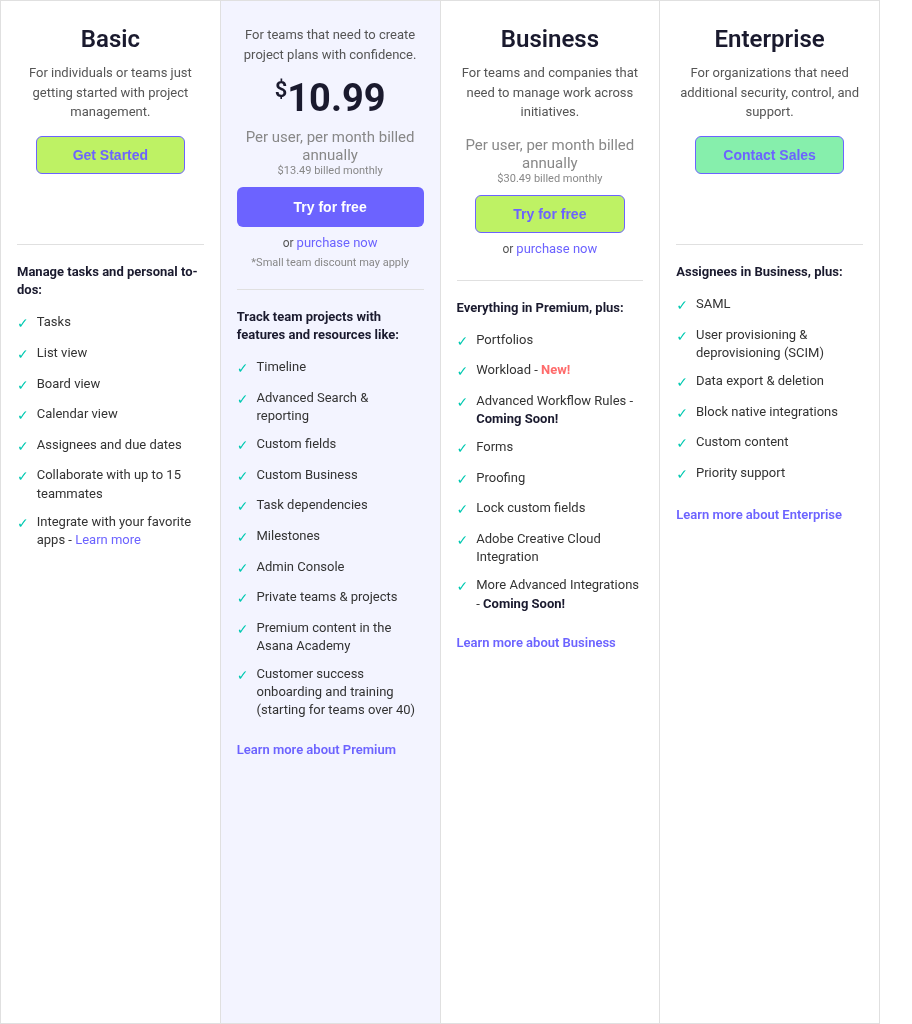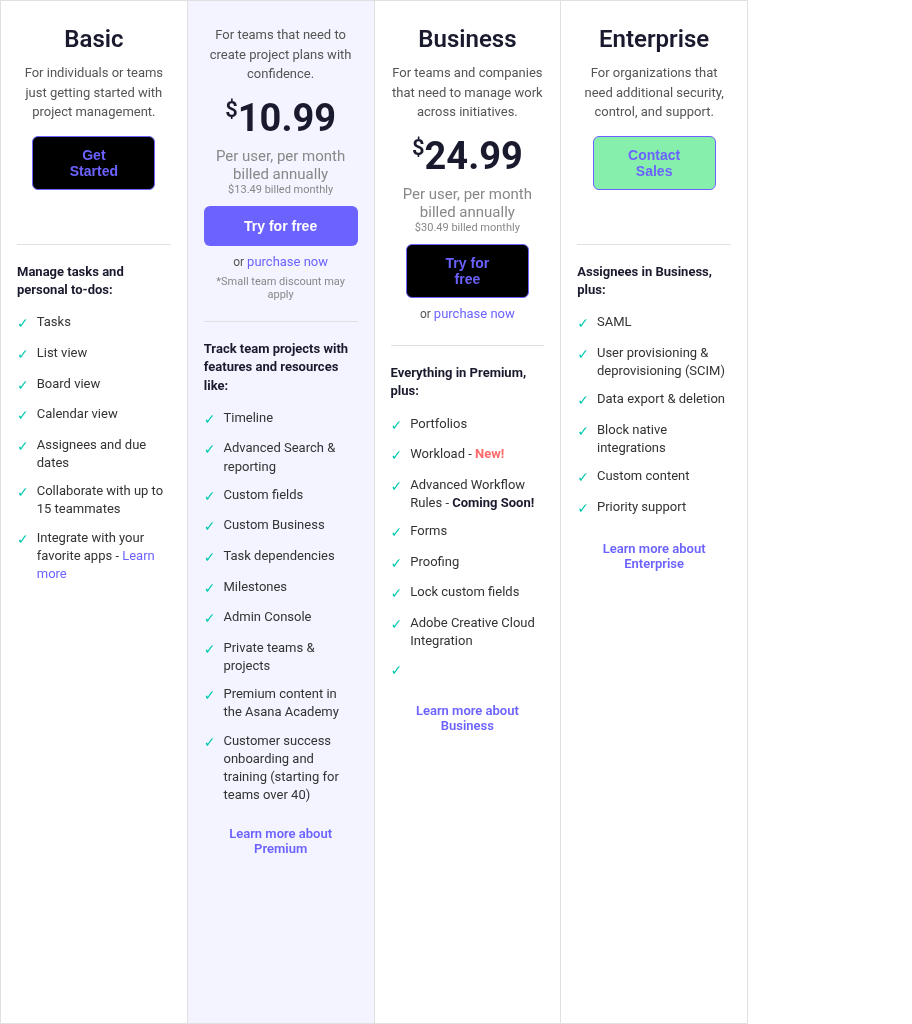--- a/index.html
+++ b/index.html
@@ -4,21 +4,21 @@
   <style>
     * { box-sizing: border-box; margin: 0; padding: 0; }
     body {
       font-family: -apple-system, BlinkMacSystemFont, 'Segoe UI', Roboto, sans-serif;
       background: #fff;
       color: #1a1a2e;
       font-size: 14px;
     }
     .pricing-container {
       display: flex;
-      width: 748px;
+      width: 880px;
       min-height: 1024px;
       border: 1px solid #e0e0e0;
       background: #fff;
     }
     .plan-col {
       flex: 1;
       padding: 24px 16px;
       border-right: 1px solid #e0e0e0;
       display: flex;
       flex-direction: column;
@@ -78,21 +78,21 @@
       border-radius: 6px;
       padding: 12px 28px;
       font-size: 14px;
       font-weight: 600;
       cursor: pointer;
       display: block;
       width: 100%;
       margin-bottom: 8px;
     }
     .btn-outline {
-      background: #000000;
+      background: #bef264;
       color: #6c63ff;
       border: 1.5px solid #6c63ff;
       border-radius: 6px;
       padding: 10px 28px;
       font-size: 14px;
       font-weight: 600;
       cursor: pointer;
       display: block;
       width: 80%;
       margin: 0 auto 8px auto;
@@ -276,23 +276,20 @@
           <li>
             <span class="check-icon">✓</span>
             <span>Customer success onboarding and training (starting for teams over 40)</span>
           </li>
         </ul><a href="#" class="learn-more-link">Learn more about Premium</a></div>
     </div>
     <div class="plan-col">
       <div class="plan-header">
         <div class="plan-name">Business</div>
         <div class="plan-desc">For teams and companies that need to manage work across initiatives.</div>
-        <div class="price-area">
-          <div class="price-main"><span class="dollar">$</span>24.99</div>
-        </div>
         <div class="price-sub">Per user, per month billed annually</div>
         <div class="price-monthly">$30.49 billed monthly</div>
         <button class="btn-outline">Try for free</button>
         <div class="or-text">or <a href="#" class="purchase-link">purchase now</a></div>
       </div>
       <div class="plan-body"><div class="section-title">Everything in Premium, plus:</div><ul class="feature-list">
           <li>
             <span class="check-icon">✓</span>
             <span>Portfolios</span>
           </li>
@@ -315,20 +312,21 @@
           <li>
             <span class="check-icon">✓</span>
             <span>Lock custom fields</span>
           </li>
           <li>
             <span class="check-icon">✓</span>
             <span>Adobe Creative Cloud Integration</span>
           </li>
           <li>
             <span class="check-icon">✓</span>
+            <span>More Advanced Integrations - <span class="coming-soon">Coming Soon!</span></span>
           </li>
         </ul><a href="#" class="learn-more-link">Learn more about Business</a></div>
     </div>
     <div class="plan-col">
       <div class="plan-header">
         <div class="plan-name">Enterprise</div>
         <div class="plan-desc">For organizations that need additional security, control, and support.</div>
         <button class="btn-contact">Contact Sales</button>
       </div>
       <div class="plan-body"><div class="section-title">Assignees in Business, plus:</div><ul class="feature-list">

